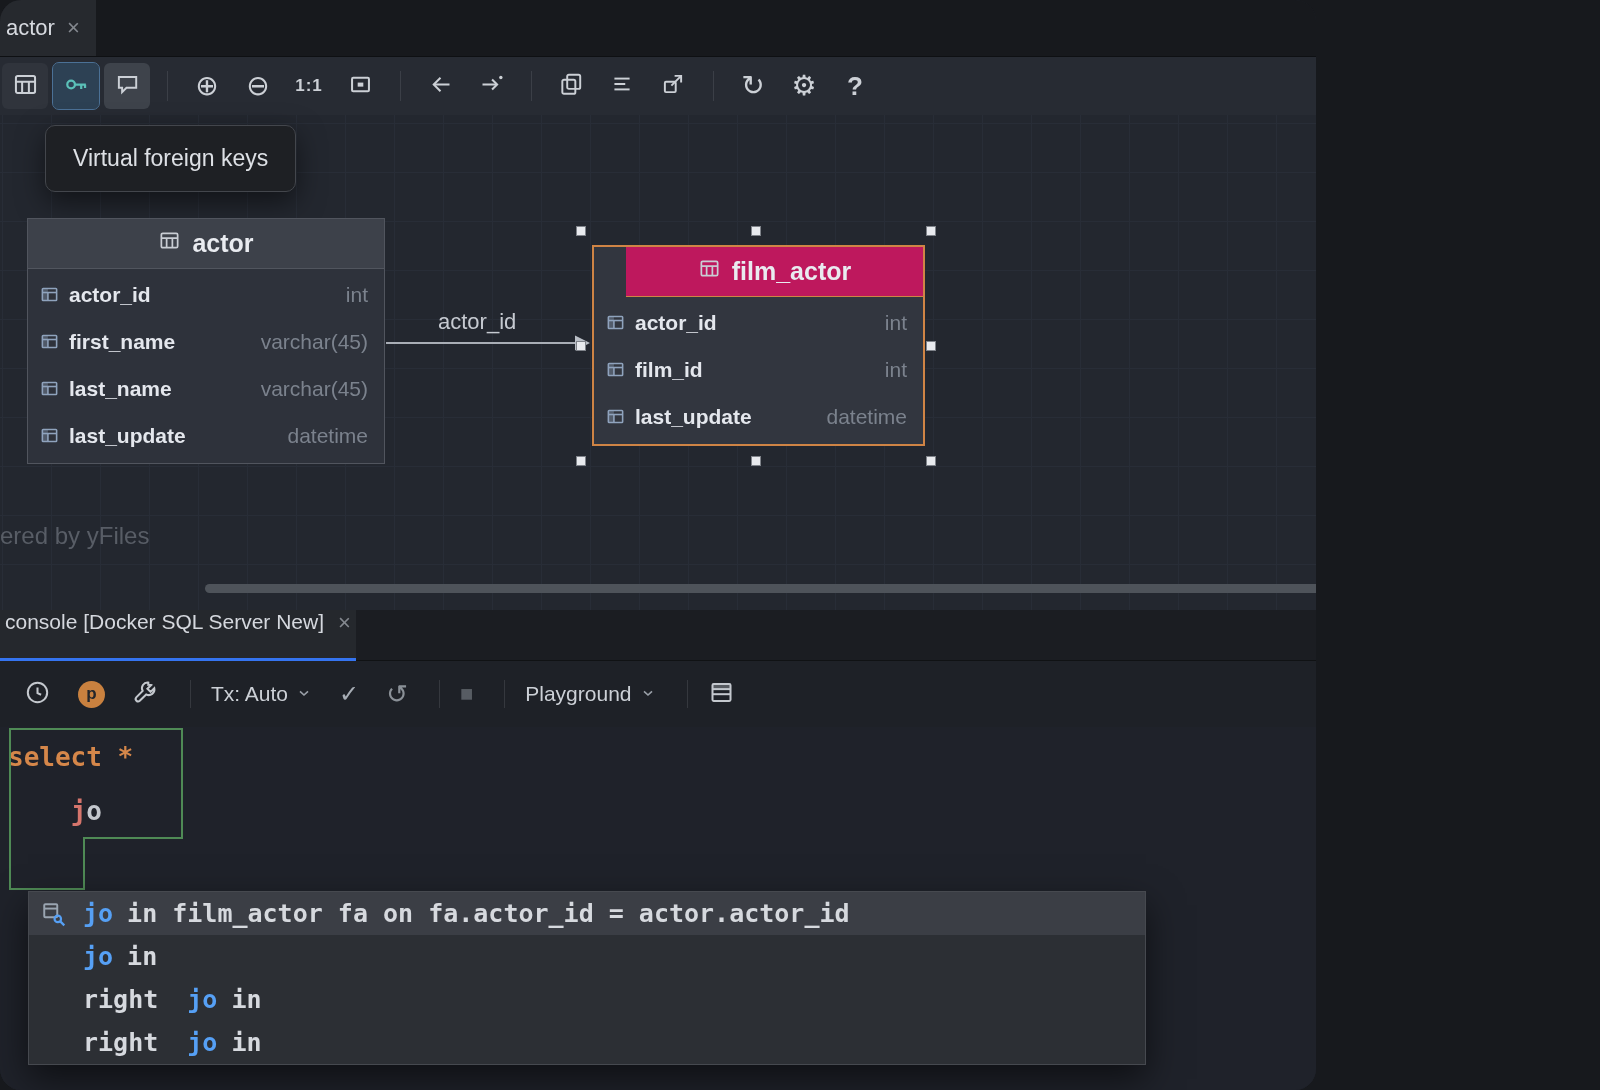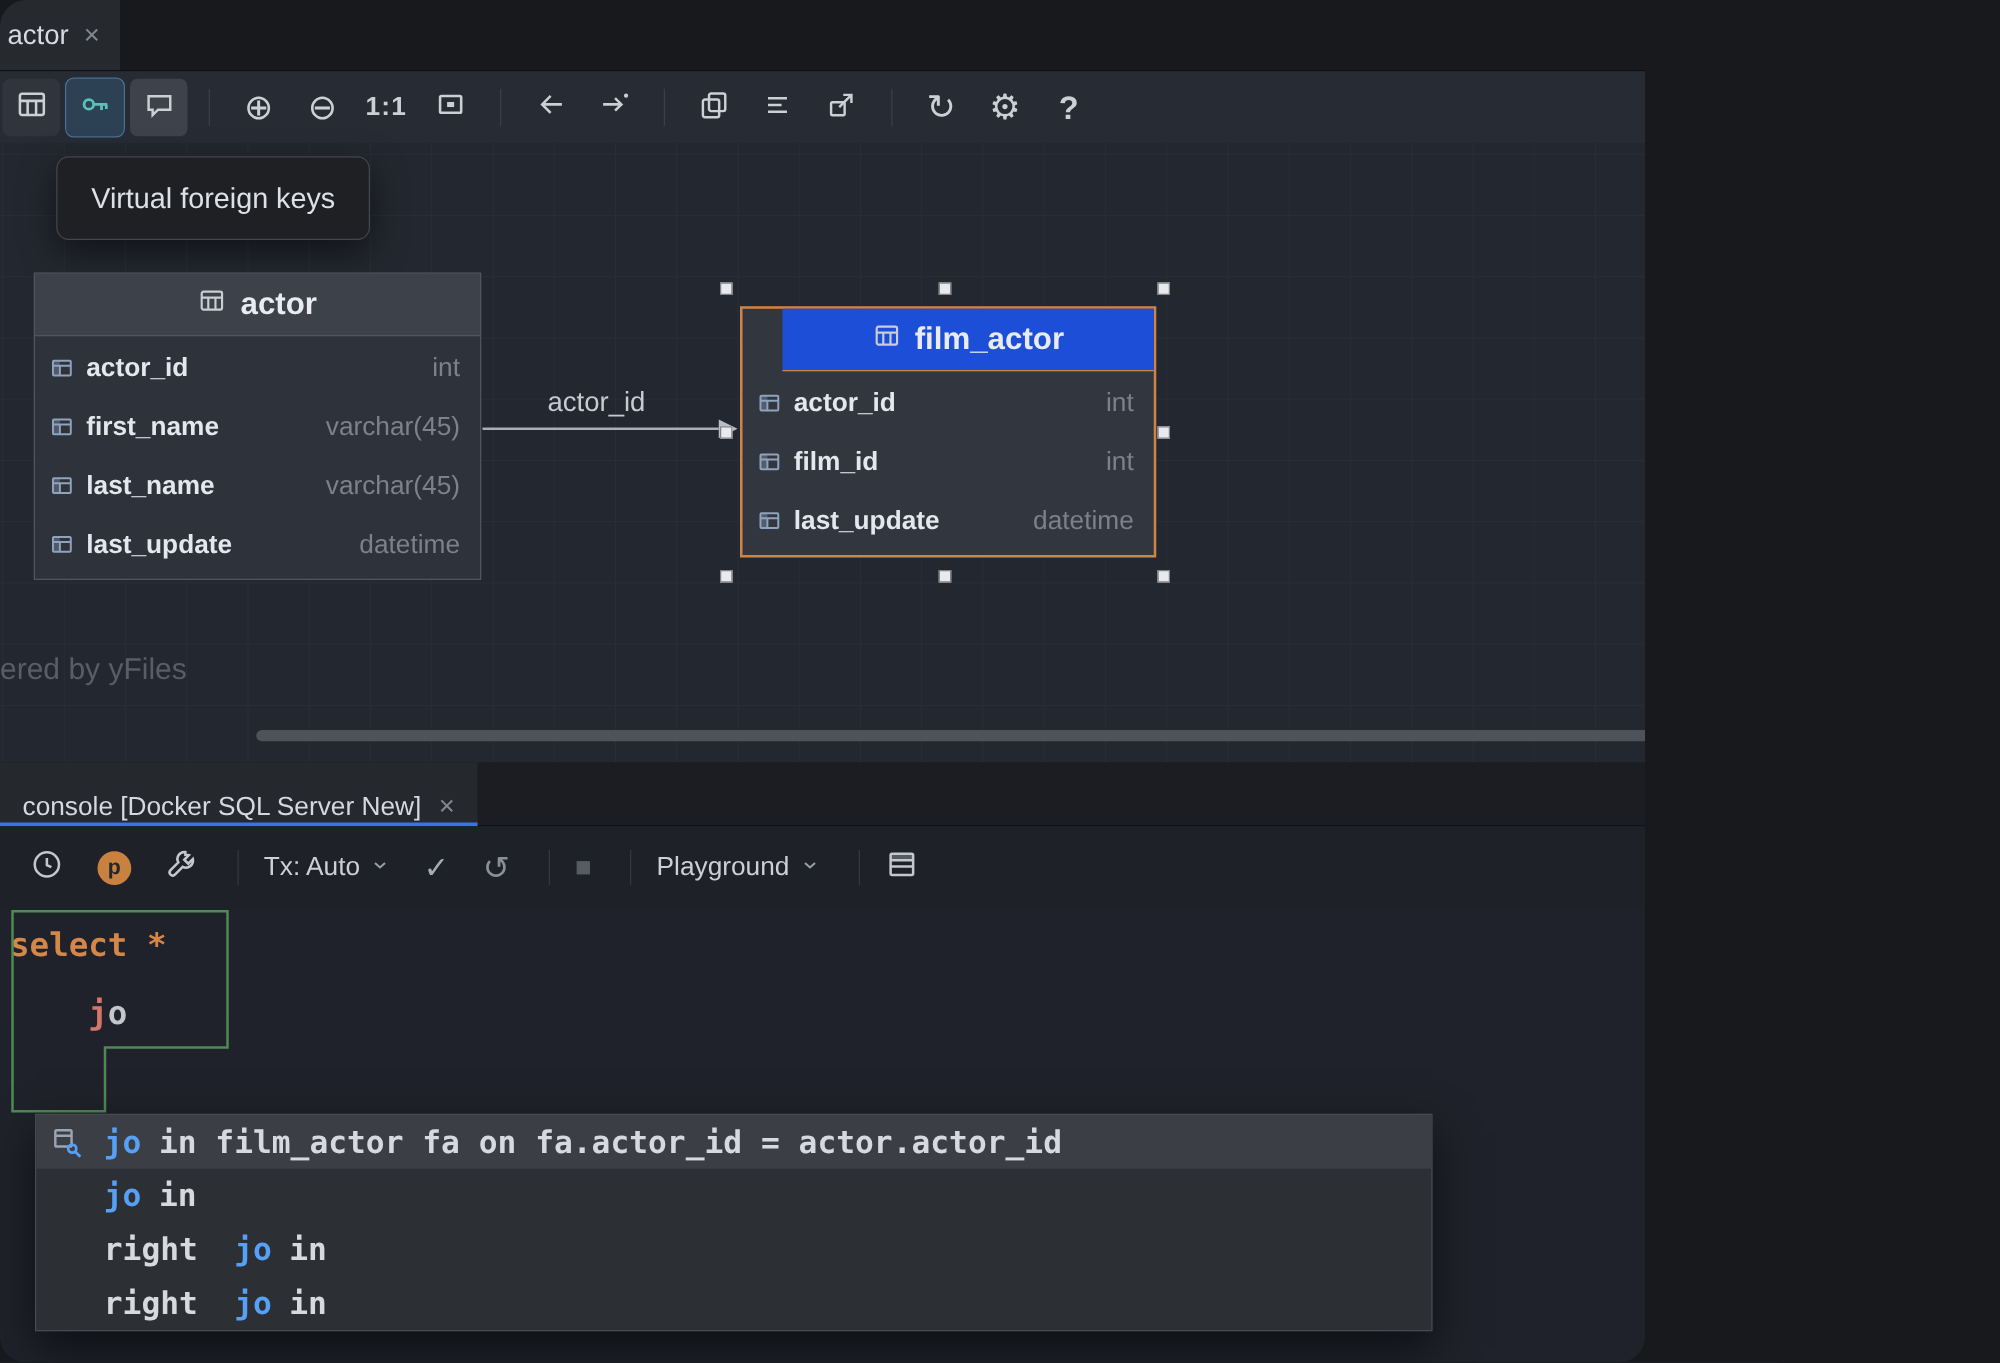--- a/index.html
+++ b/index.html
@@ -11,21 +11,21 @@
   .top-tab { position:absolute; left:0; top:0; height:56px; display:flex; align-items:center; gap:12px; padding:0 16px 0 6px; background:#26292e; color:#d7dae0; font-size:22px; }
   .tab-close { color:#84888f; font-size:22px; cursor:pointer; }
 
   
   .dtoolbar { position:absolute; left:0; top:57px; width:100%; height:58px; background:#272b33; display:flex; align-items:center; padding-left:2px; color:#ccd0d6; }
   .tbtn { min-width:46px; height:46px; border-radius:6px; display:flex; align-items:center; justify-content:center; margin-right:5px; color:#ccd0d6; cursor:pointer; }
   .tbtn.box1 { background:#30343c; }
   .tbtn.selkey { background:#2d4154; outline:1px solid #4b7196; color:#5bc0b8; }
   .tbtn.selgrey { background:#3e434b; }
   .tbtn .glyph { font-size:28px; line-height:1; }
-  .tbtn .glyph-sm { font-size:21px; font-weight:bold; letter-spacing:1px; }
+  .tbtn .glyph-sm { font-size:17px; font-weight:bold; letter-spacing:1px; }
   .tbtn .glyph-q { font-size:26px; font-weight:bold; }
   .tsep { width:1px; height:30px; background:#3b3f47; margin:0 16px 0 12px; flex:0 0 1px; }
 
   
   .canvas { position:absolute; left:0; top:115px; width:1600px; height:495px;
     background-color:#23272f;
     background-image:linear-gradient(#282d37 1px, transparent 1px), linear-gradient(90deg,#282d37 1px, transparent 1px);
     background-size:49px 49px; background-position:2px 8px; }
   .edge-layer { position:absolute; inset:0; width:100%; height:100%; pointer-events:none; }
   .edge-label { position:absolute; left:438px; top:194px; color:#c6cad1; font-size:22px; }
@@ -34,29 +34,29 @@
   .node { position:absolute; background:#2e323b; border:1px solid #51555e; }
   .node-header { height:50px; display:flex; align-items:center; justify-content:center; gap:11px; background:#3d414a; color:#e9ebf0; font-size:25px; font-weight:bold; border-bottom:1px solid #51555e; }
   .node-body { padding:2px 0 4px 0; }
   .node-row { height:47px; display:flex; align-items:center; gap:10px; padding:0 16px 0 12px; }
   .col-icon { display:flex; }
   .col-name { color:#e4e7ed; font-weight:bold; font-size:21px; }
   .col-type { margin-left:auto; color:#7b828d; font-size:21px;text-align:right; }
 
   .sel-wrap { position:absolute; }
   .sel-wrap .node.selected { border:2px solid #cf8445; background:#32363f; }
-  .sel-wrap .node.selected .node-header { background:#1d4ed8; border-bottom:1px solid #cf8445;margin-left:32px; }
+  .sel-wrap .node.selected .node-header { background:#be185d; border-bottom:1px solid #cf8445;margin-left:32px; }
   .handle { position:absolute; width:10px; height:10px; background:#e8eaee; border:1px solid #7f838a; }
 
   .watermark { position:absolute; left:0; top:407px; color:#585d66; font-size:24px; }
   .hscroll { position:absolute; left:205px; top:469px; width:1356px; height:9px; border-radius:5px; background:#4e535a; cursor:pointer; }
 
   
   .ctabstrip { position:absolute; left:0; top:610px; width:100%; height:51px; background:#1b1d22; border-bottom:1px solid #101214; }
-  .ctab { position:absolute; left:0; top:0; height:51px; display:flex; align-items:flex-end; gap:14px; padding:0 18px; background:#25282d; color:#d5d8de; font-size:21px; border-bottom:3px solid #3574f0; }
+  .ctab { position:absolute; left:0; top:0; height:51px; display:flex; align-items:flex-start; gap:14px; padding:0 5px; background:#25282d; color:#d5d8de; font-size:21px; border-bottom:3px solid #3574f0; }
 
   
   .ctoolbar { position:absolute; left:0; top:661px; width:100%; height:66px; background:#1e2127; display:flex; align-items:center; padding-left:24px; color:#c6cad0; }
   .citem { display:flex; align-items:center; margin-right:27px; cursor:pointer; }
   .csep { width:1px; height:28px; background:#35383e; margin:0 20px 0 4px; flex:0 0 1px; }
   .pcircle { width:27px; height:27px; border-radius:50%; background:#c9813f; color:#23262b; font-weight:bold; font-size:17px; display:flex; align-items:center; justify-content:center; }
   .ddl { display:flex; align-items:center; gap:8px; font-size:21px; color:#ccd0d6; }
   .glyph-check { font-size:24px; color:#a7adb5; }
   .glyph-revert { font-size:26px; color:#8a9097; }
   .glyph-stop { font-size:22px; color:#575c63; }

